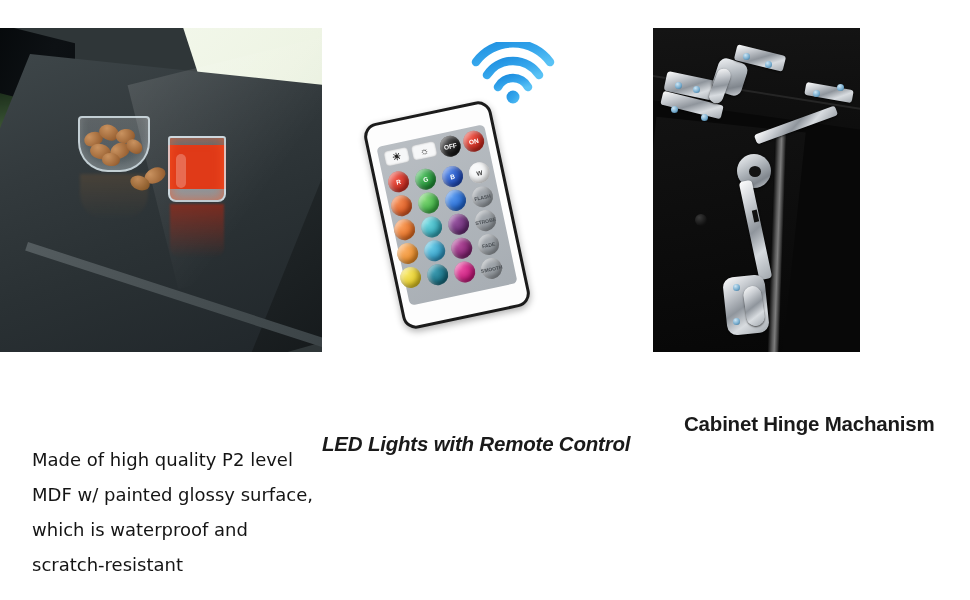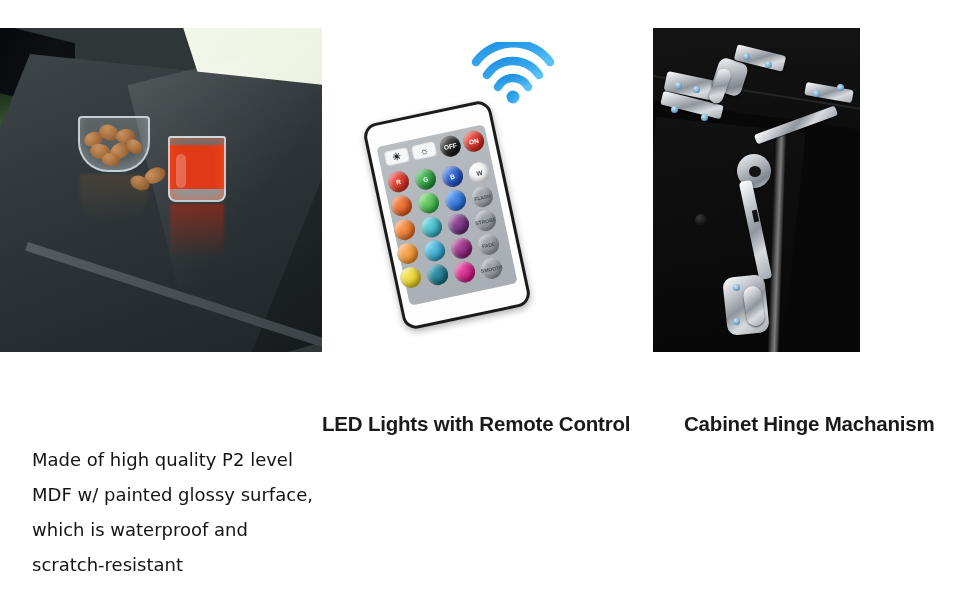--- a/index.html
+++ b/index.html
@@ -182,21 +182,21 @@
   }
   .hinge-cup {
     position:absolute; border-radius:50%;
     background:linear-gradient(150deg,#f4f6f8,#aeb4ba 45%,#80868d 75%,#d6dade);
     box-shadow:0 1px 3px rgba(0,0,0,.8);
   }
 
   
   .col { position:absolute; }
   #col-1 { left:32px;  top:412px; width:292px; }
-  #col-2 { left:334px; top:412px; width:316px; }
+  #col-2 { left:334px; top:432px; width:316px;font-style:italic; }
   #col-3 { left:684px; top:412px; width:282px; }
   .headline {
     font-size:20.5px; font-weight:bold; color:#1a1a1a;
     letter-spacing:-0.2px; white-space:nowrap;
   }
   #col-2 .headline { margin-left:-12px; }
   .body {
     margin-top:30px; font-size:18px; color:#141414;
     line-height:1.95; font-family:"DejaVu Sans", sans-serif;
   }

